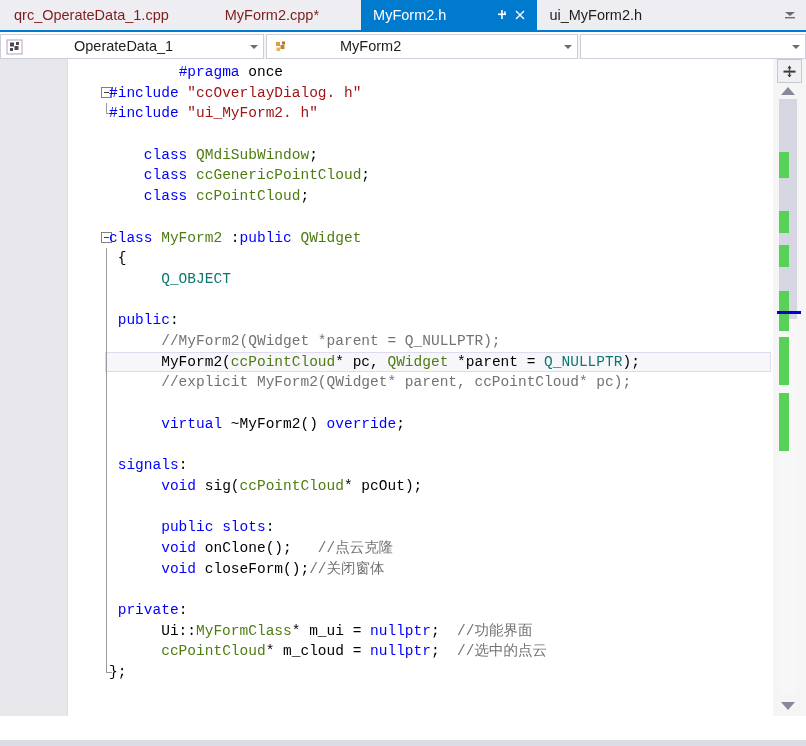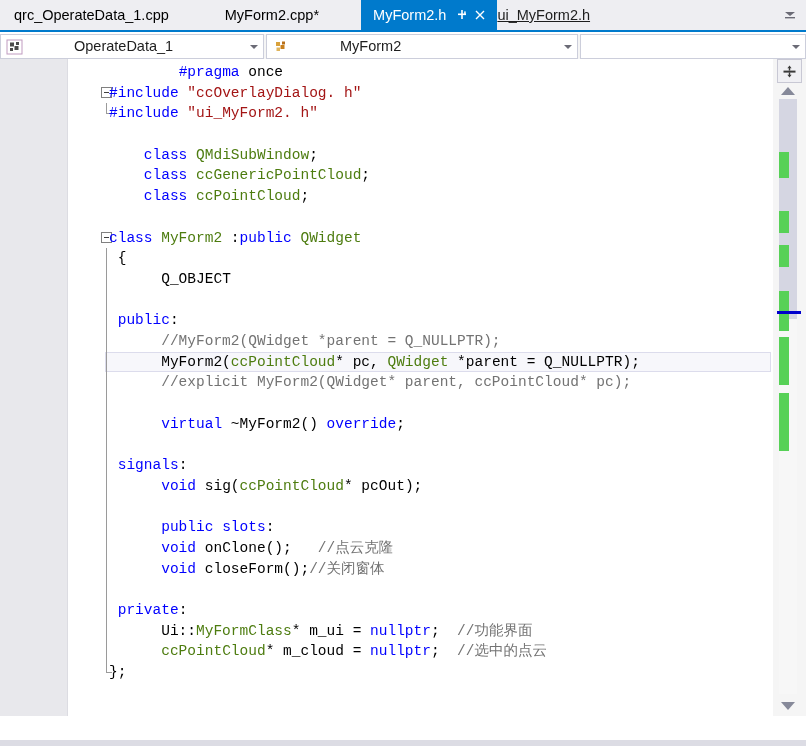--- a/index.html
+++ b/index.html
@@ -15,42 +15,43 @@
   .tabbar{
     position:absolute;left:0;top:0;width:806px;height:32px;
     background:#eeeef2;
     border-bottom:2px solid #007acc;
     box-sizing:border-box;
   }
   .tabs{display:flex;height:30px;align-items:stretch;}
   .tab{
     display:flex;align-items:center;
     padding:0 14px;
-    font-size:14.5px;color:#000000;
+    font-size:14.5px;color:#7f1d1d;
     background:#eeeef2;
     white-space:nowrap;
     box-sizing:border-box;
   }
   .tab.wide{padding:0 42px 0 14px;}
   .tab.active{
     background:#007acc;color:#ffffff;
     padding:0 8px 0 12px;
+    gap:40px;
   }
   .tab .tab-label{line-height:30px;}
   .tab-icons{display:flex;align-items:center;margin-left:9px;}
   .pin-icon{
     display:inline-block;width:14px;height:14px;position:relative;margin-right:4px;
   }
   .pin-icon svg, .close-icon svg{display:block;}
   .close-icon{display:inline-block;width:16px;height:14px;}
   .tab-last{
     display:flex;align-items:center;
-    padding:0 10px 0 0;
+    padding:0 10px 0 12px;
     font-size:14.5px;color:#1e1e1e;background:#eeeef2;
-    line-height:30px;white-space:nowrap;text-decoration:underline;
+    line-height:30px;white-space:nowrap;
   }
   .tab-overflow{
     position:absolute;right:4px;top:0;height:30px;width:24px;
     display:flex;align-items:center;justify-content:center;
   }
 
   
   .navbar{
     position:absolute;left:0;top:34px;width:806px;height:25px;
     background:#f5f5f5;
@@ -115,21 +116,21 @@
   .curline{
     position:absolute;left:36px;right:2px;top:0;height:20.7px;
     border:1px solid #dcdcec;background:#f7f7fb;box-sizing:border-box;
   }
 
   
   .kw{color:#0000ff;}
   .ty{color:#4d7c0f;}
   .cm{color:#737373;}
   .st{color:#a31515;}
-  .mac{color:#000000;font-family:Liberation Mono, monospace;}
+  .mac{color:#0f766e;font-family:Liberation Mono, monospace;}
   .pl{color:#000000;}
 
   
   .vscroll{
     position:absolute;right:0;top:59px;width:33px;height:657px;
     background:#f5f5f5;box-sizing:border-box;
   }
   .splitbtn{
     position:absolute;left:4px;top:0;width:25px;height:24px;
     background:#f0f0f4;border:1px solid #c8c8d4;box-sizing:border-box;

